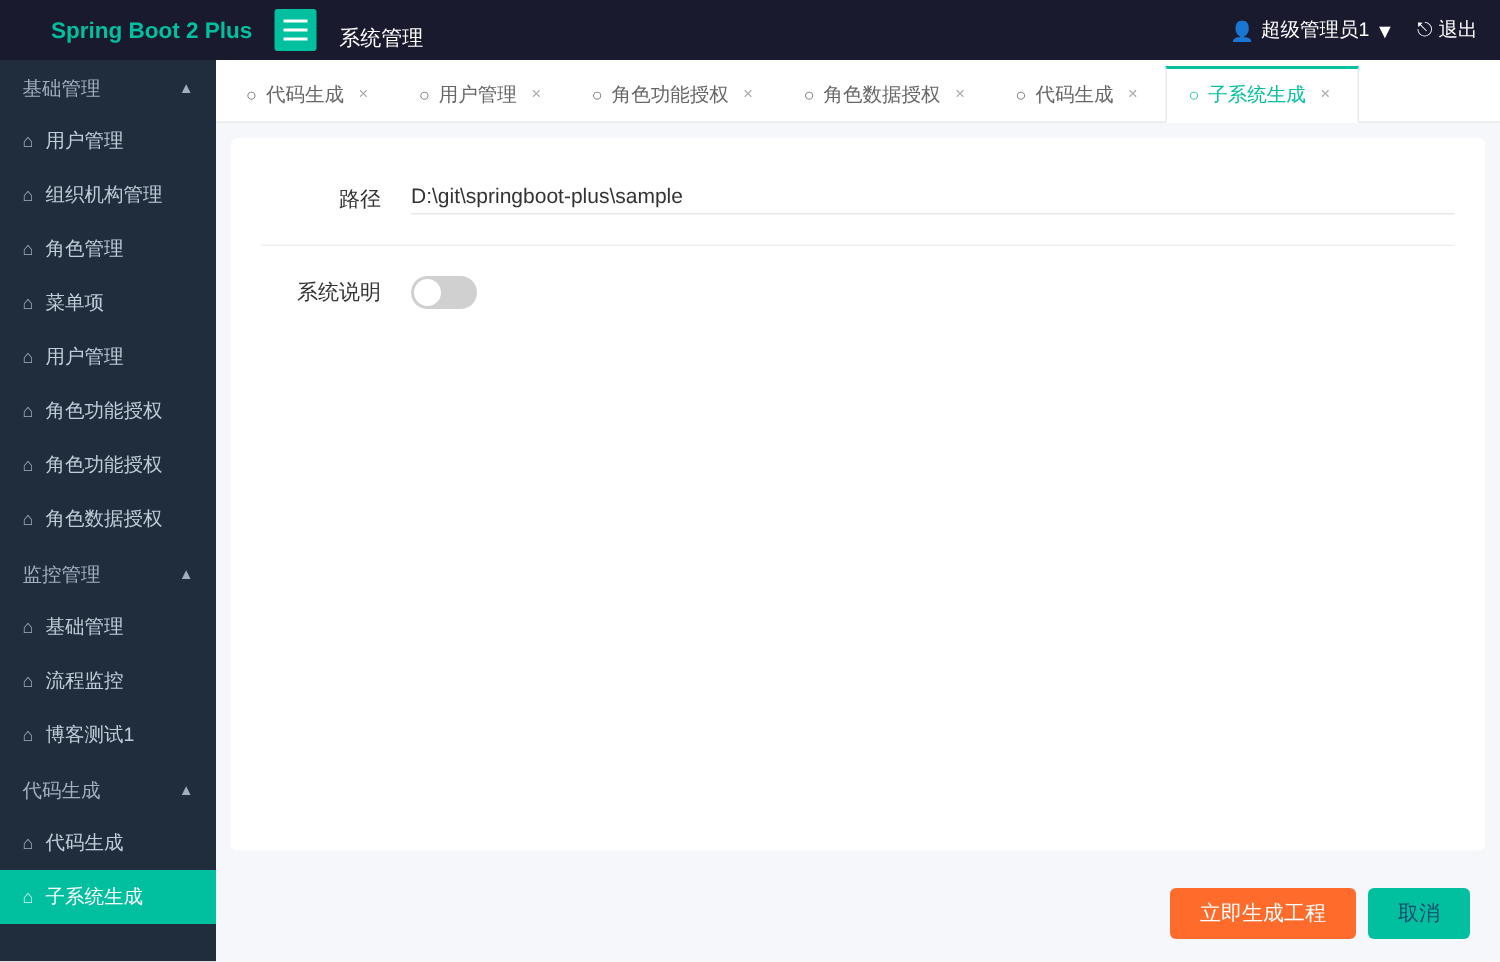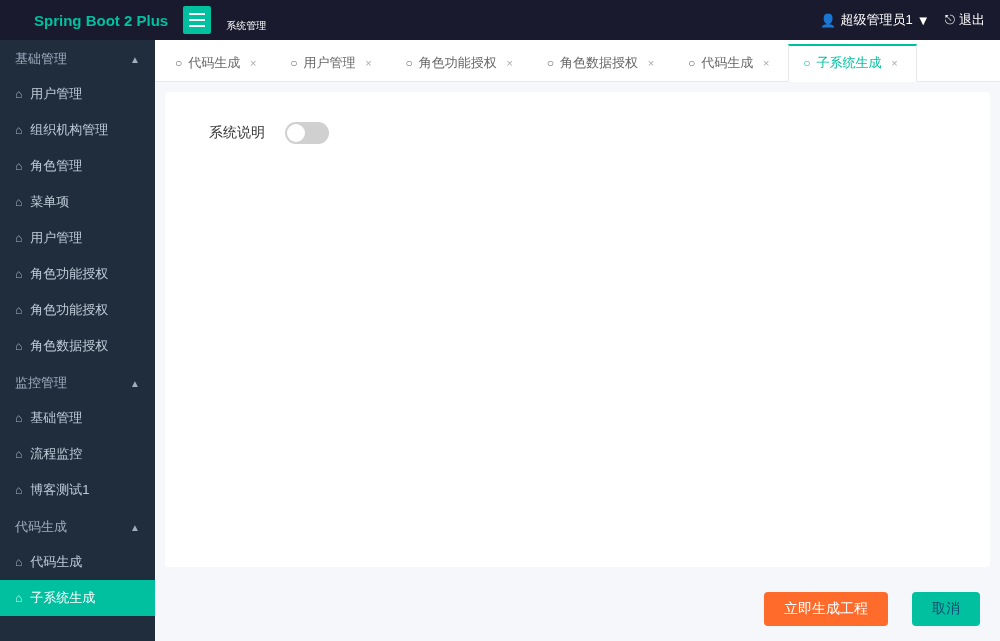--- a/index.html
+++ b/index.html
@@ -37,21 +37,21 @@
       gap: 4px;
     }
     .header-menu-btn span {
       display: block;
       width: 16px;
       height: 2px;
       background: white;
     }
     .header-nav-label {
       color: white;
-      font-size: 10px;
+      font-size: 14px;
       margin-top: 12px;
     }
     .header-right {
       margin-left: auto;
       display: flex;
       align-items: center;
       gap: 15px;
     }
     .header-user {
       color: white;
@@ -72,21 +72,21 @@
 
     
     .main-layout {
       display: flex;
       flex: 1;
       overflow: hidden;
     }
 
     
     .sidebar {
-      width: 155px;
+      width: 144px;
       background: #1f2d3d;
       flex-shrink: 0;
       overflow-y: auto;
       display: flex;
       flex-direction: column;
     }
     .sidebar-group-title {
       color: #a0aec0;
       font-size: 13px;
       padding: 10px 15px 8px 15px;
@@ -232,21 +232,21 @@
       top: 2px;
       left: 2px;
       transition: left 0.2s;
     }
 
     
     .footer-btns {
       display: flex;
       justify-content: flex-end;
       padding: 15px 20px;
-      gap: 24px;
+      gap: 8px;
       flex-shrink: 0;
     }
     .btn-primary {
       background: #ff6b2b;
       color: white;
       border: none;
       padding: 8px 20px;
       border-radius: 4px;
       font-size: 14px;
       cursor: pointer;
@@ -394,20 +394,24 @@
       </div>
       <div class="tab active">
         <span class="tab-icon">○</span>
         <span>子系统生成</span>
         <span class="tab-close">×</span>
       </div>
     </div>
 
     <div class="form-content">
 
+      <div class="form-row">
+        <div class="form-label">路径</div>
+        <div class="form-value">D:\git\springboot-plus\sample</div>
+      </div>
 
 
       <div class="form-row">
         <div class="form-label">系统说明</div>
         <div class="toggle-switch"></div>
       </div>
 
     </div>
 
     <div class="footer-btns">

